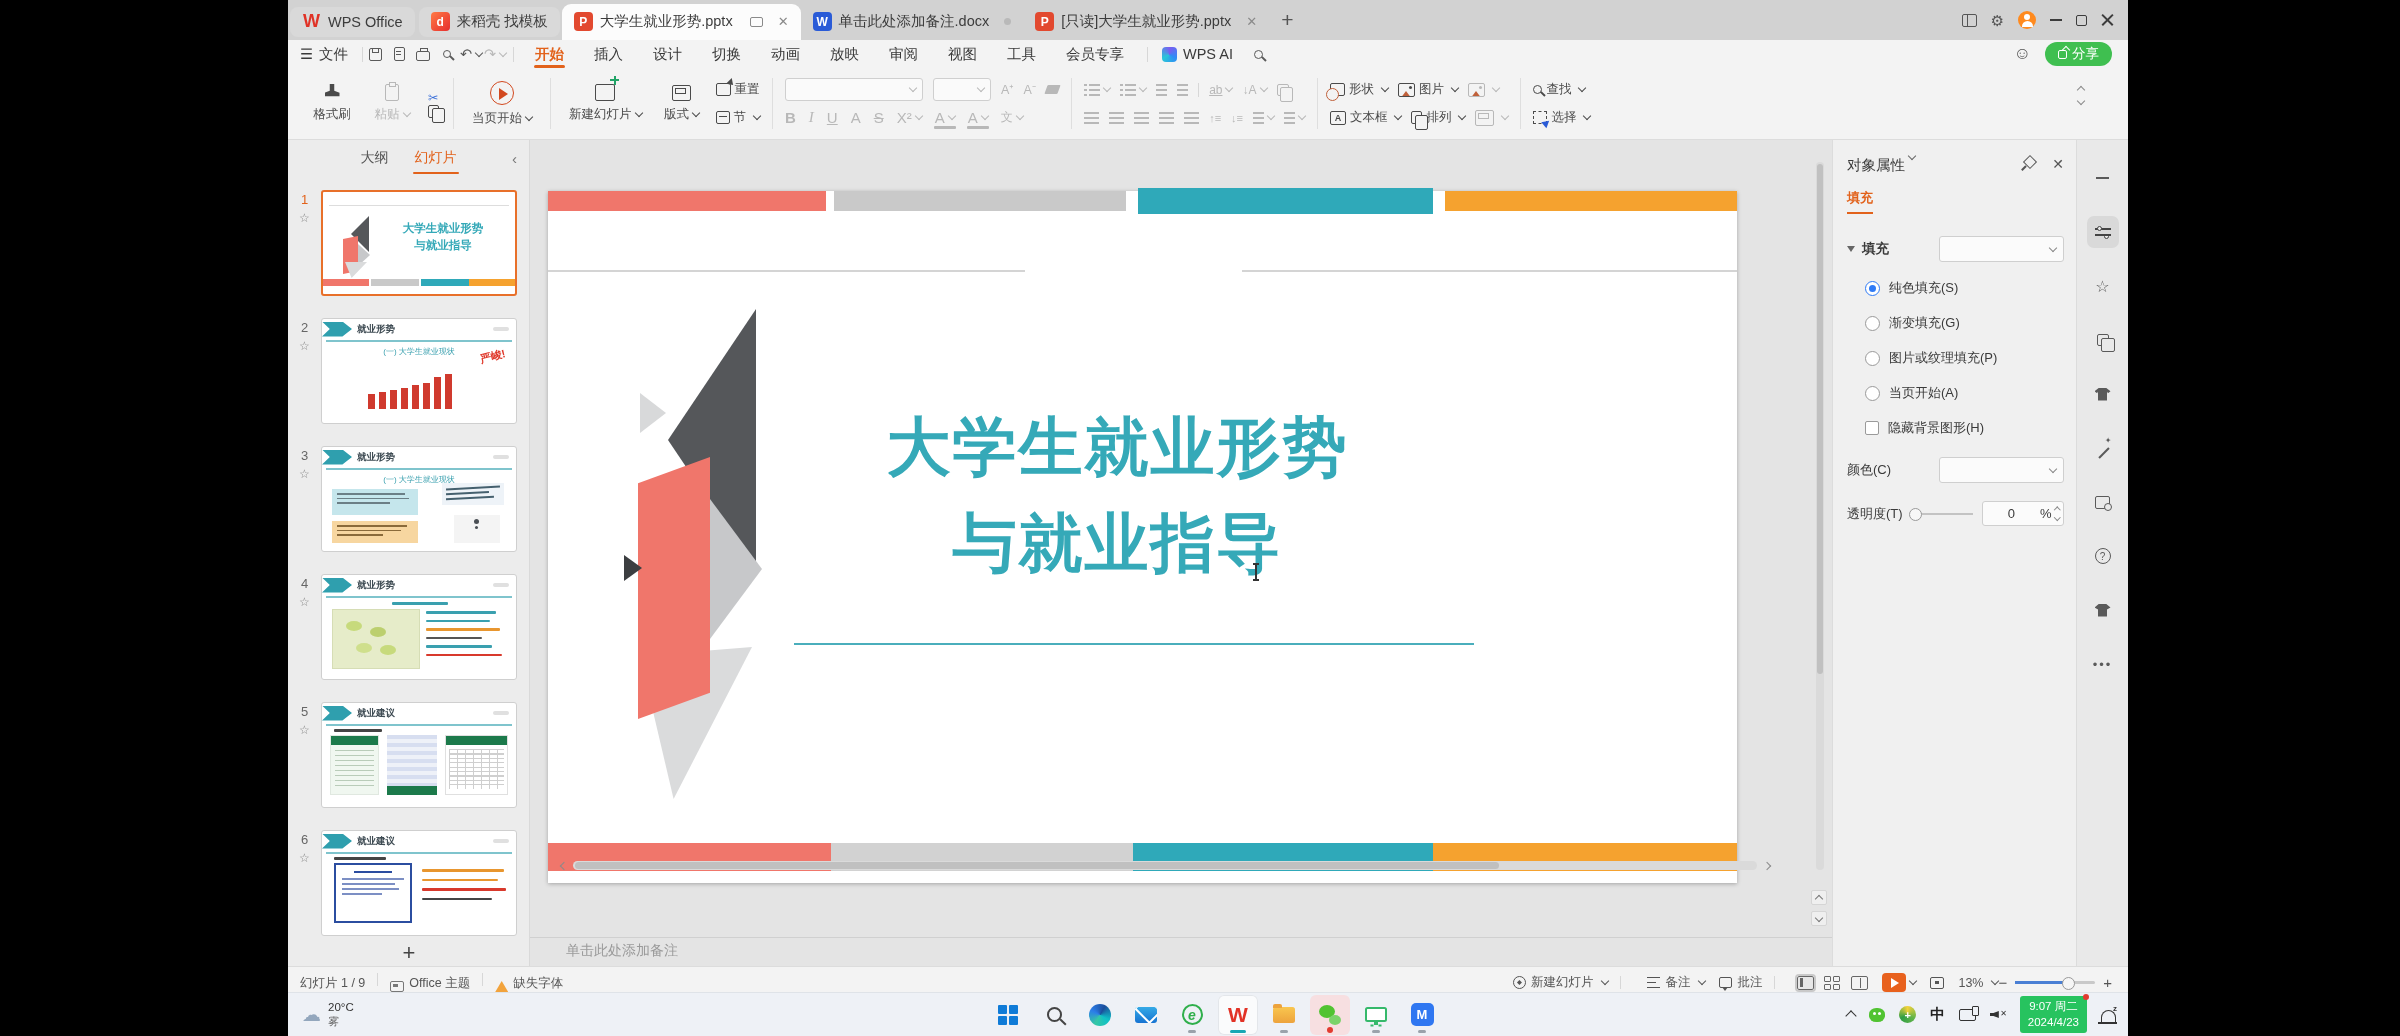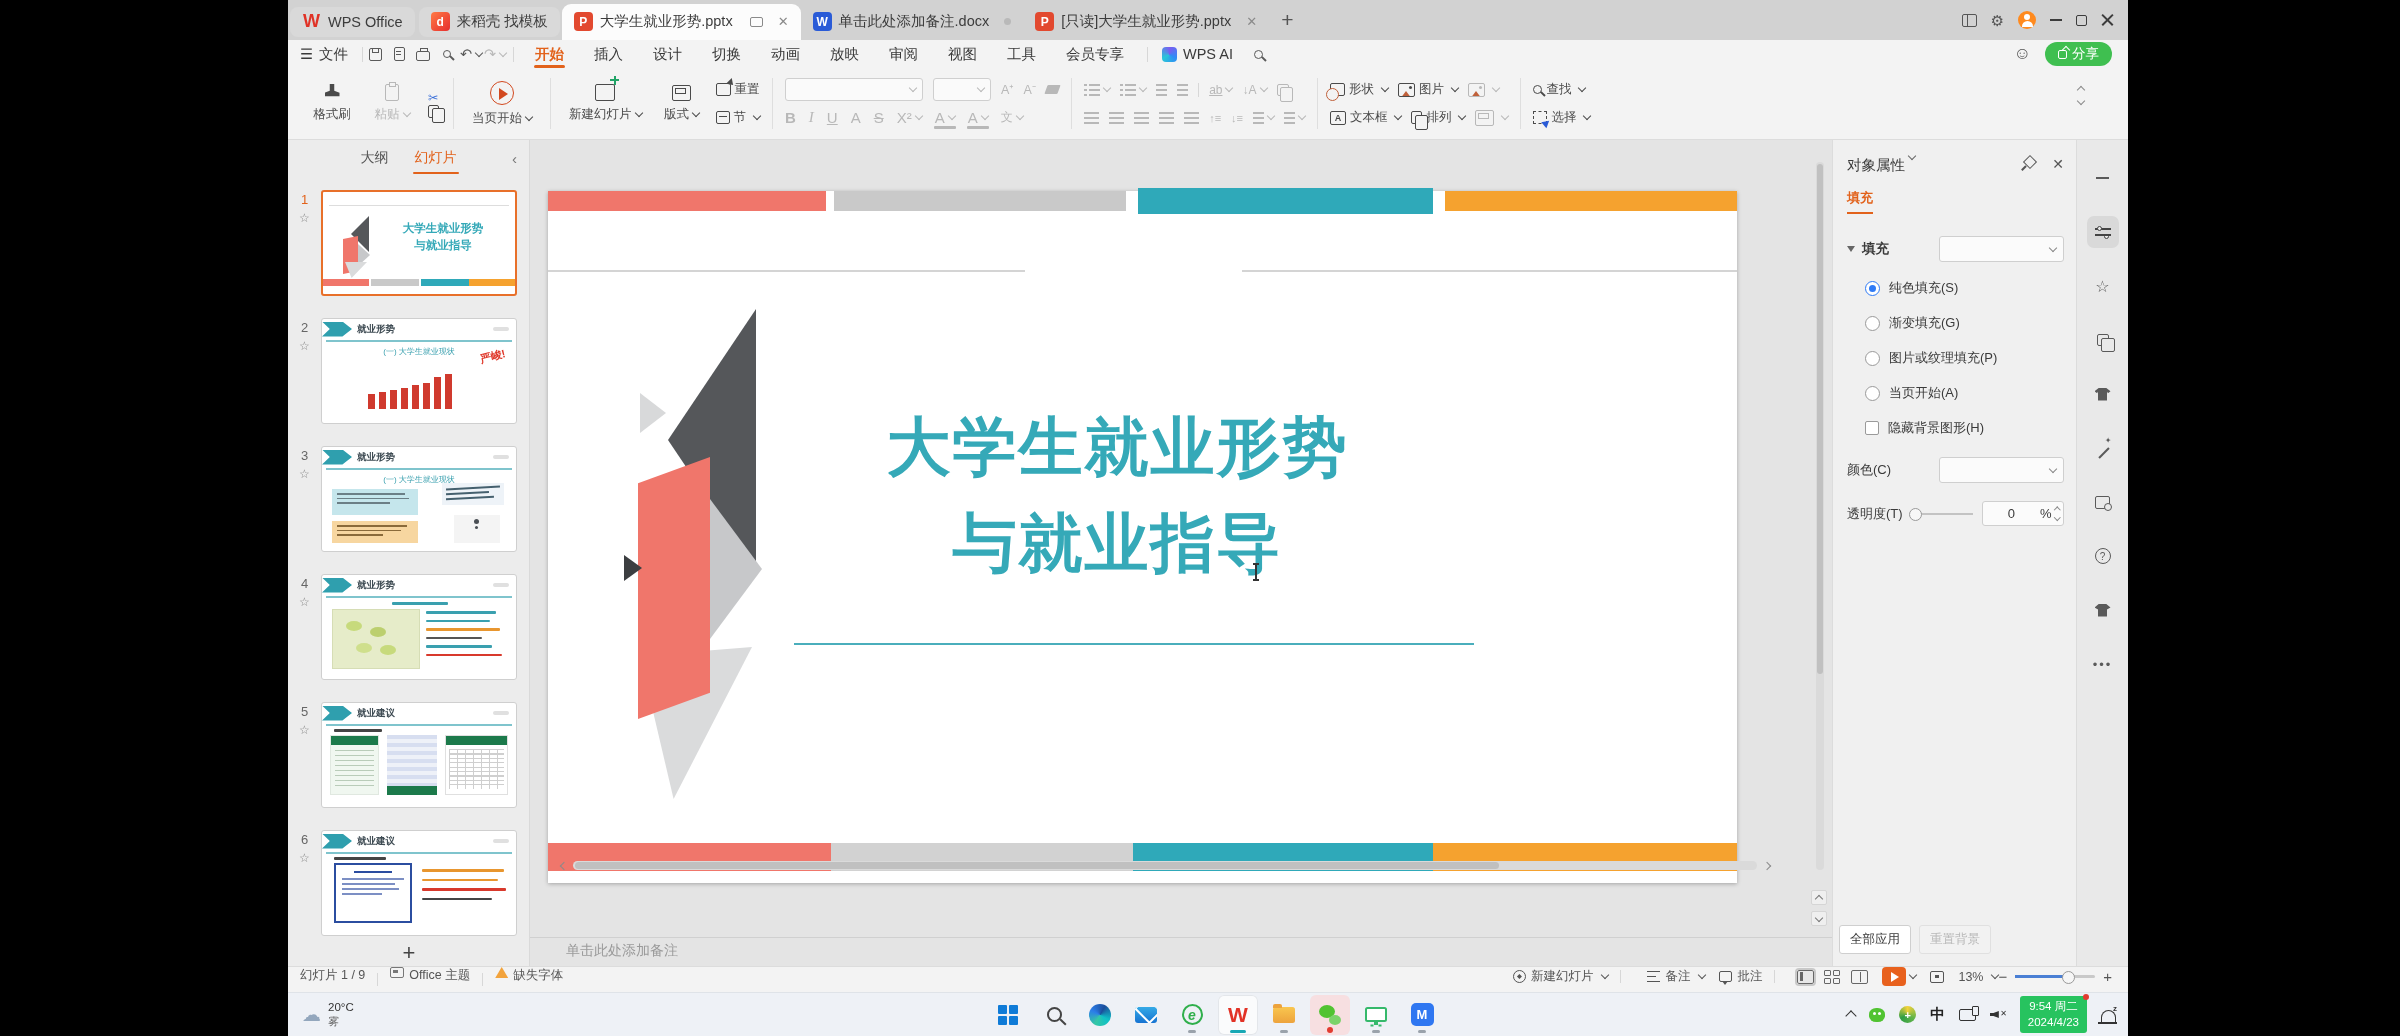--- a/index.html
+++ b/index.html
@@ -253,21 +253,21 @@
   .s-shirt{width:16px;height:13px;background:currentColor;clip-path:polygon(30% 0,70% 0,100% 28%,84% 44%,78% 30%,78% 100%,22% 100%,22% 30%,16% 44%,0 28%)}
   .s-wand{width:16px;height:16px;position:relative}
   .s-wand::before{content:"";position:absolute;left:2px;bottom:2px;width:14px;height:2px;background:currentColor;transform:rotate(-45deg)}
   .s-wand::after{content:"✦";position:absolute;right:-1px;top:-4px;font-size:8px}
   .s-book{width:15px;height:13px;border:1.6px solid currentColor;border-radius:2px;position:relative}
   .s-book::after{content:"";position:absolute;right:-3px;bottom:-3px;width:6px;height:6px;border:1.6px solid currentColor;border-radius:50%;background:#e9e9e9}
   .s-help{width:16px;height:16px;border:1.6px solid currentColor;border-radius:50%;display:flex;align-items:center;justify-content:center;font-size:10px}
   .s-more{letter-spacing:2px;font-size:13px}
 
   
-  .statusbar{position:absolute;left:0;top:966px;width:1840px;height:26px;background:#f3f3f3;border-top:1px solid #dcdcdc;display:flex;align-items:flex-start;font-size:12.5px;color:#555}
+  .statusbar{position:absolute;left:0;top:966px;width:1840px;height:26px;background:#f3f3f3;border-top:1px solid #dcdcdc;display:flex;align-items:flex-end;font-size:12.5px;color:#555}
   .statusbar .vdiv{height:13px;margin:0 12px}
   .st-theme{width:14px;height:11px;border:1.4px solid #777;border-radius:2px;margin-right:5px;position:relative}
   .st-theme::after{content:"";position:absolute;left:2px;top:2px;width:5px;height:3px;background:#777}
   .warn{width:13px;height:11px;background:#f2a33c;clip-path:polygon(50% 0,100% 100%,0 100%);margin-right:5px;position:relative}
   .st-right{margin-left:auto;display:flex;align-items:center;padding-right:16px}
   .st-it{display:flex;align-items:center;gap:5px;margin-left:14px;white-space:nowrap}
   .st-magic{width:13px;height:13px;border:1.5px solid #555;border-radius:50%;position:relative}
   .st-magic::after{content:"";position:absolute;left:3px;top:3px;width:5px;height:5px;background:#555;clip-path:polygon(50% 0,100% 50%,50% 100%,0 50%)}
   .st-note{width:13px;height:11px;border-top:1.6px solid #555;border-bottom:1.6px solid #555;position:relative}
   .st-note::after{content:"";position:absolute;left:0;top:3.6px;width:9px;height:1.6px;background:#555}
@@ -927,24 +927,20 @@
       <div class="slider"></div>
       <div class="spin">
         <span class="val">0</span>
         <span>%</span>
         <span class="steps">
             <span class="cv up"></span>
             <span class="cv"></span>
           </span>
       </div>
     </div>
-    <div class="p-bottom">
-      <button class="pbtn">全部应用</button>
-      <button class="pbtn dis">重置背景</button>
-    </div>
   </div>
 
   <div class="strip">
     <span class="s">
         <span class="s-dash"></span>
       </span>
     <span class="s s-active">
         <span class="s-sliders">
           <i class="k1"></i>
           <i class="k2"></i>
@@ -1068,20 +1064,20 @@
         </span>
     </div>
     <div class="tray">
       <span class="tr-chev"></span>
       <span class="tr-wx"></span>
       <span class="tr-360">+</span>
       <span class="tr-ime">中</span>
       <span class="tr-mon"></span>
       <span class="tr-spk"></span>
       <div class="timebox">
-        <div>9:54 周二</div>
+        <div>9:07 周二</div>
         <div>2024/4/23</div>
       </div>
       <span class="tr-bell"></span>
     </div>
   </div>
 
 </div>
 
 </body></html>

